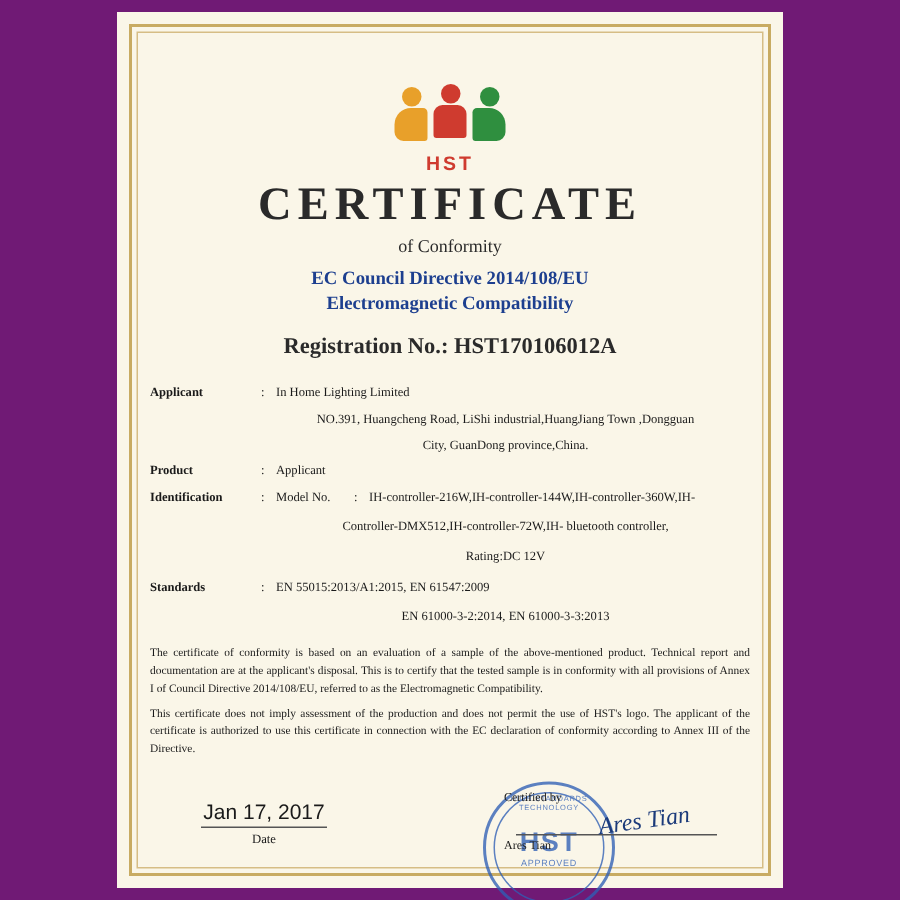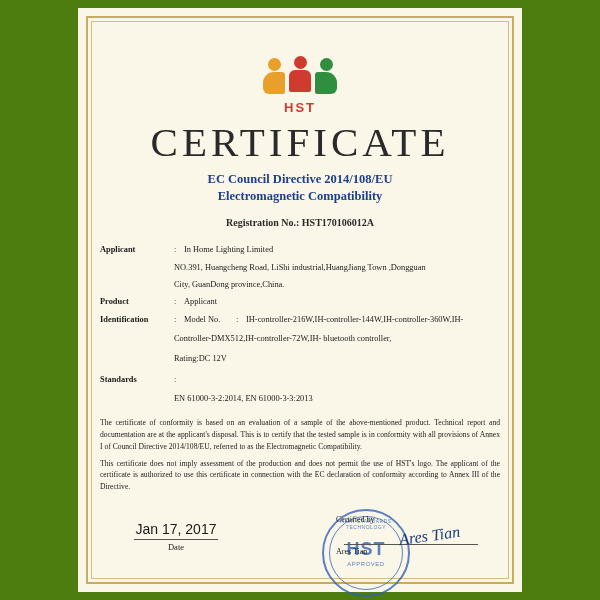--- a/index.html
+++ b/index.html
@@ -10,21 +10,21 @@
   body {
     width: 600px;
     height: 600px;
     font-family: "Liberation Serif", serif;
     overflow: hidden;
   }
   .page {
     position: relative;
     width: 600px;
     height: 600px;
-    background: #4d7c0f;
+    background: #701a75;
   }
   .cert-sheet {
     position: absolute;
     left: 78px;
     top: 8px;
     width: 444px;
     height: 584px;
     background: #faf6e8;
     box-sizing: border-box;
   }
@@ -105,43 +105,43 @@
     font-weight: bold;
     font-size: 13px;
     letter-spacing: 2px;
     color: #cf3b2f;
     margin-top: 2px;
   }
 
   .title {
     text-align: center;
     font-family: "Liberation Serif", serif;
-    font-weight: normal;
-    font-size: 41px;
+    font-weight: bold;
+    font-size: 31px;
     letter-spacing: 4px;
     color: #2a2a2a;
     margin-top: 8px;
   }
   .subtitle {
     text-align: center;
     font-size: 12px;
     color: #2a2a2a;
     margin-top: 3px;
   }
   .directive {
     text-align: center;
     font-size: 12.5px;
     font-weight: bold;
     color: #1d3f8f;
     margin-top: 5px;
     line-height: 1.35;
   }
   .reg-no {
     text-align: center;
-    font-size: 10px;
+    font-size: 15px;
     font-weight: bold;
     color: #2a2a2a;
     margin-top: 12px;
   }
 
   .fields {
     margin-top: 16px;
     font-size: 8.4px;
     color: #1a1a1a;
     line-height: 1.5;
@@ -163,20 +163,21 @@
     flex: 0 0 52px;
   }
   .row .colon {
     width: 10px;
     flex: 0 0 10px;
   }
   .indent-row {
     display: flex;
     margin-bottom: 4px;
     padding-left: 74px;
+    justify-content: center;
   }
 
   .paragraph {
     margin-top: 12px;
     font-size: 7.6px;
     color: #1a1a1a;
     line-height: 1.55;
     text-align: justify;
   }
   .paragraph p { margin: 0 0 5px 0; }
@@ -302,20 +303,21 @@
           </div>
           <div class="fig right">
             <div class="head"></div>
               <div class="body"></div>
           </div>
         </div>
         <div class="logo-text">HST</div>
       </div>
 
       <div class="title">CERTIFICATE</div>
+      <div class="subtitle">of Conformity</div>
       <div class="directive">
         <div>EC Council Directive 2014/108/EU</div>
         <div>Electromagnetic Compatibility</div>
       </div>
       <div class="reg-no">Registration No.: HST170106012A</div>
 
       <div class="fields">
         <div class="row">
           <div class="lbl">Applicant</div>
           <div class="colon">:</div>
@@ -351,20 +353,21 @@
 
         <div class="indent-row" style="margin-top:8px;">
           <div class="sublbl">Rating</div>
           <div class="colon">:</div>
           <div class="val">DC 12V</div>
         </div>
 
         <div class="row" style="margin-top:8px;">
           <div class="lbl">Standards</div>
           <div class="colon">:</div>
+          <div class="val">EN 55015:2013/A1:2015, EN 61547:2009</div>
         </div>
         <div class="indent-row">
           <div class="colon"></div>
           <div class="val">EN 61000-3-2:2014, EN 61000-3-3:2013</div>
         </div>
       </div>
 
       <div class="paragraph">
         <p>The certificate of conformity is based on an evaluation of a sample of the above-mentioned product. Technical report and documentation are at the applicant's disposal. This is to certify that the tested sample is in conformity with all provisions of Annex I of Council Directive 2014/108/EU, referred to as the Electromagnetic Compatibility.</p>
         <p>This certificate does not imply assessment of the production and does not permit the use of HST's logo. The applicant of the certificate is authorized to use this certificate in connection with the EC declaration of conformity according to Annex III of the Directive.</p>

